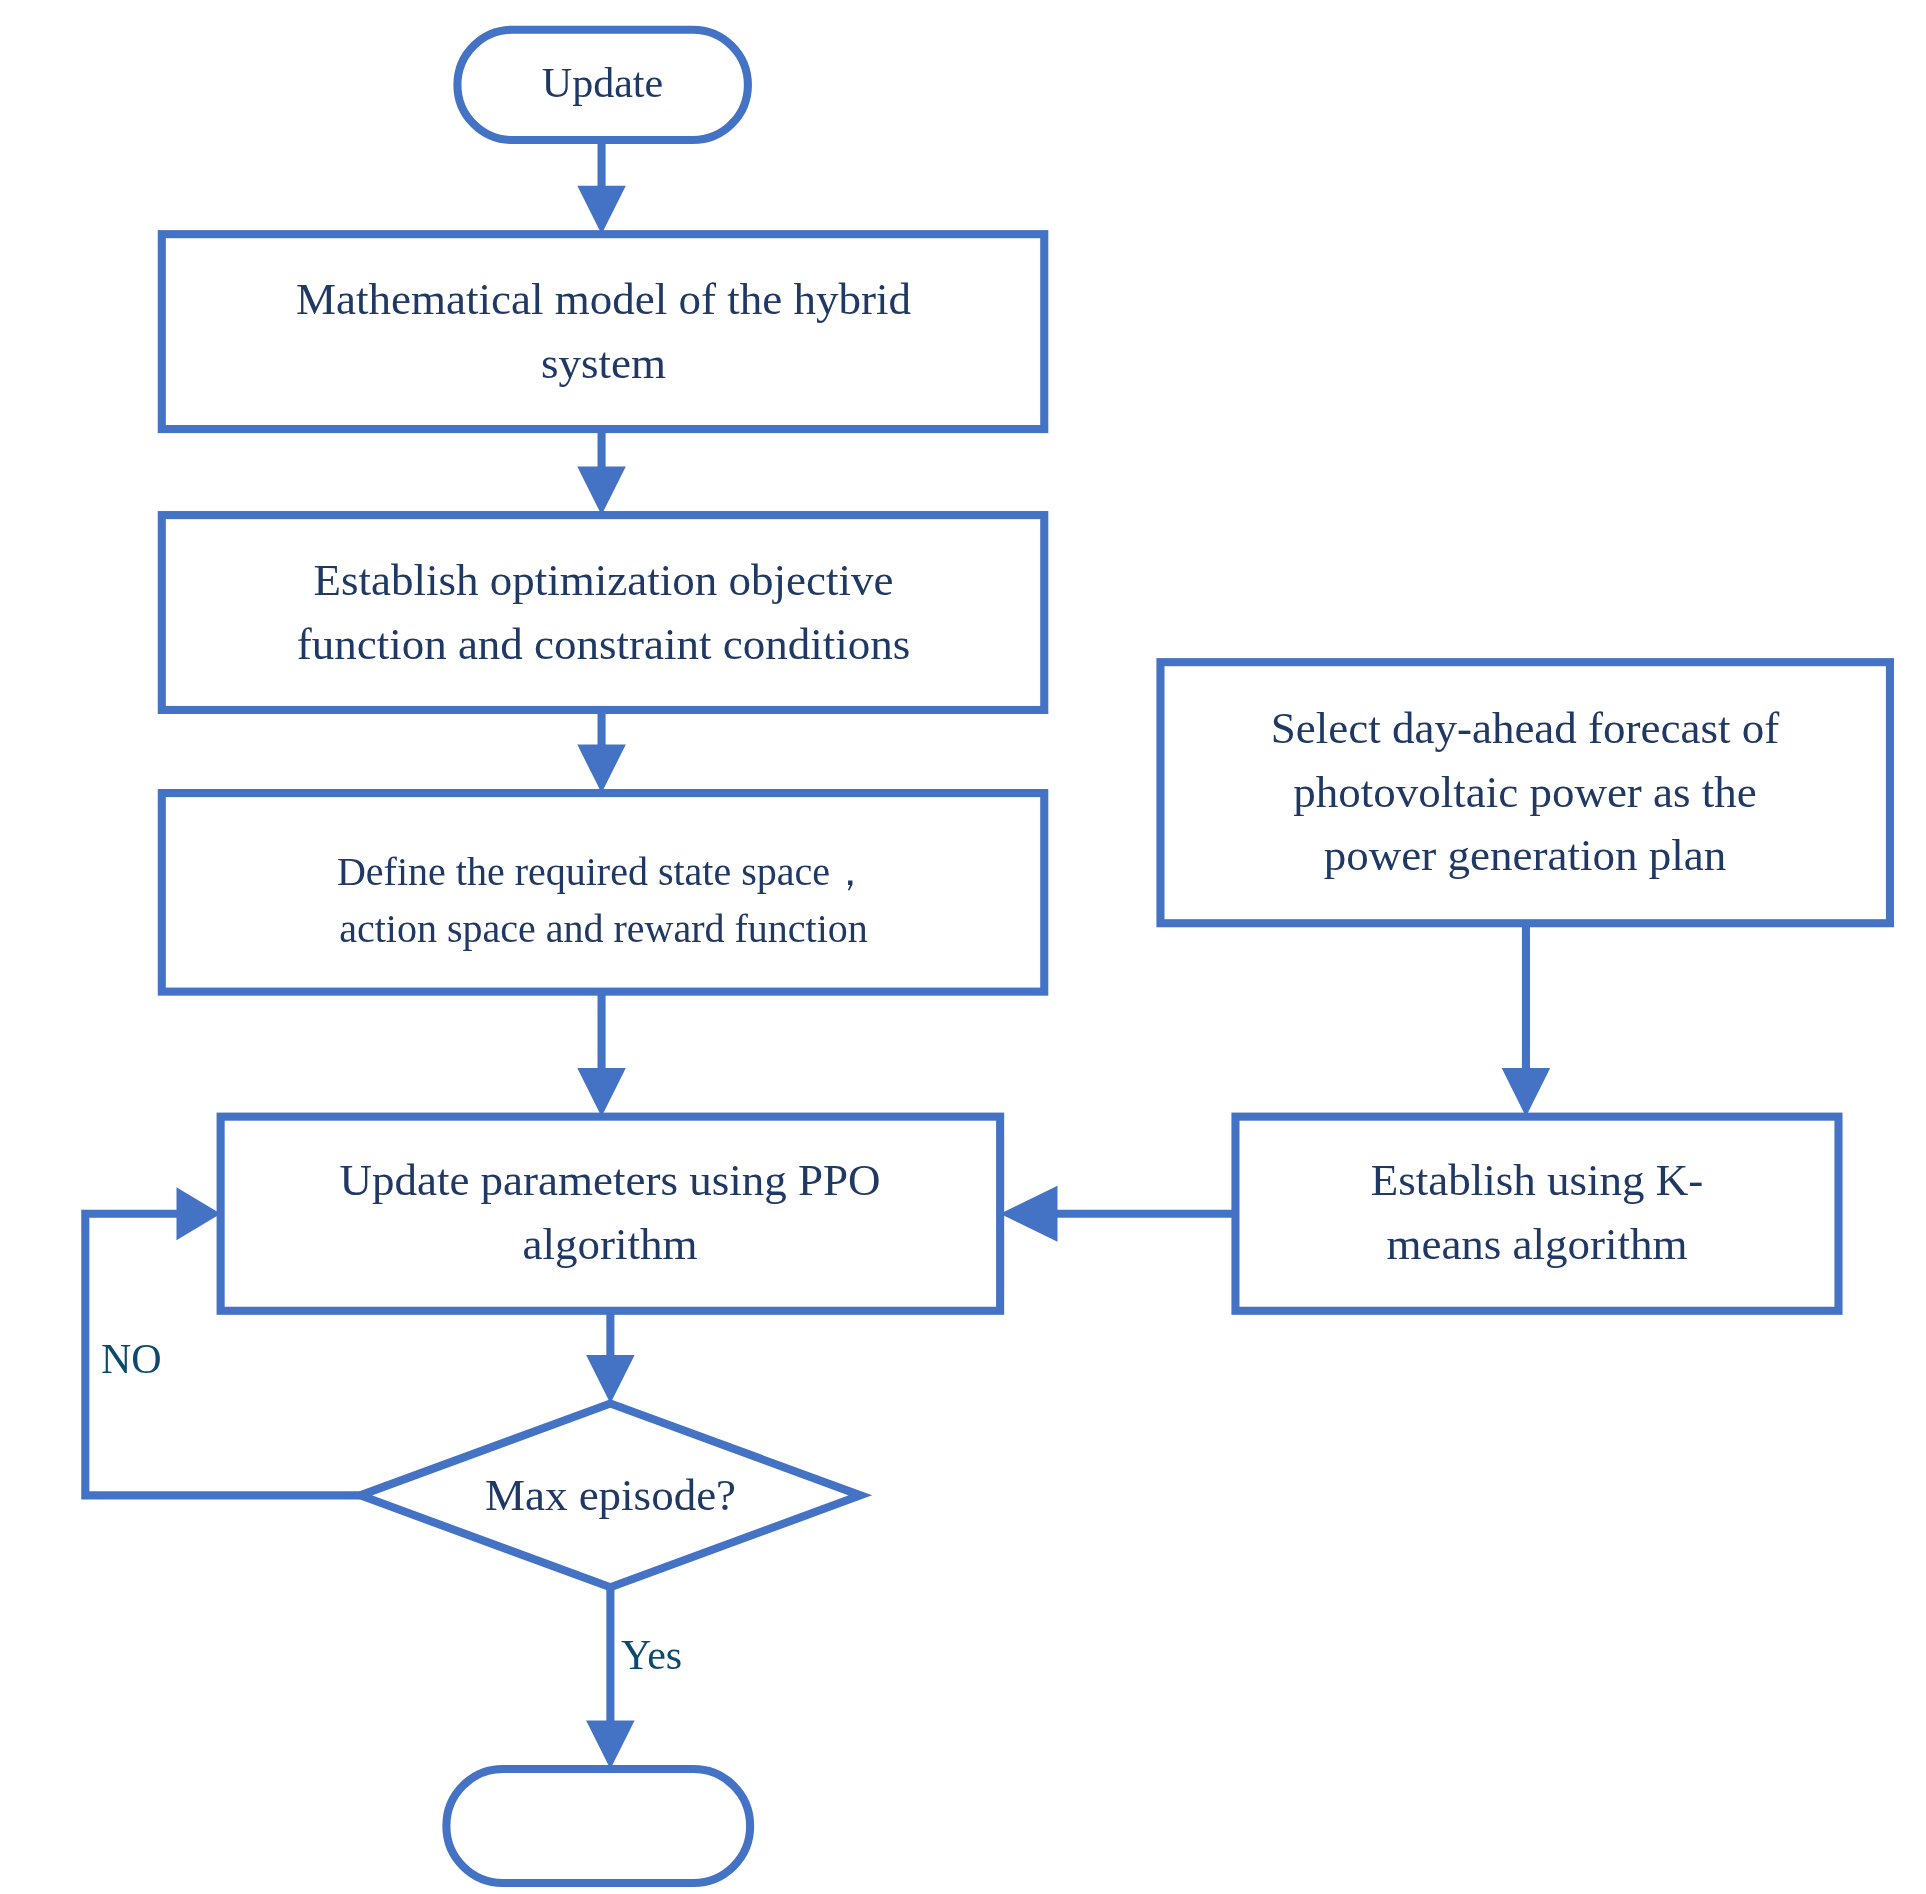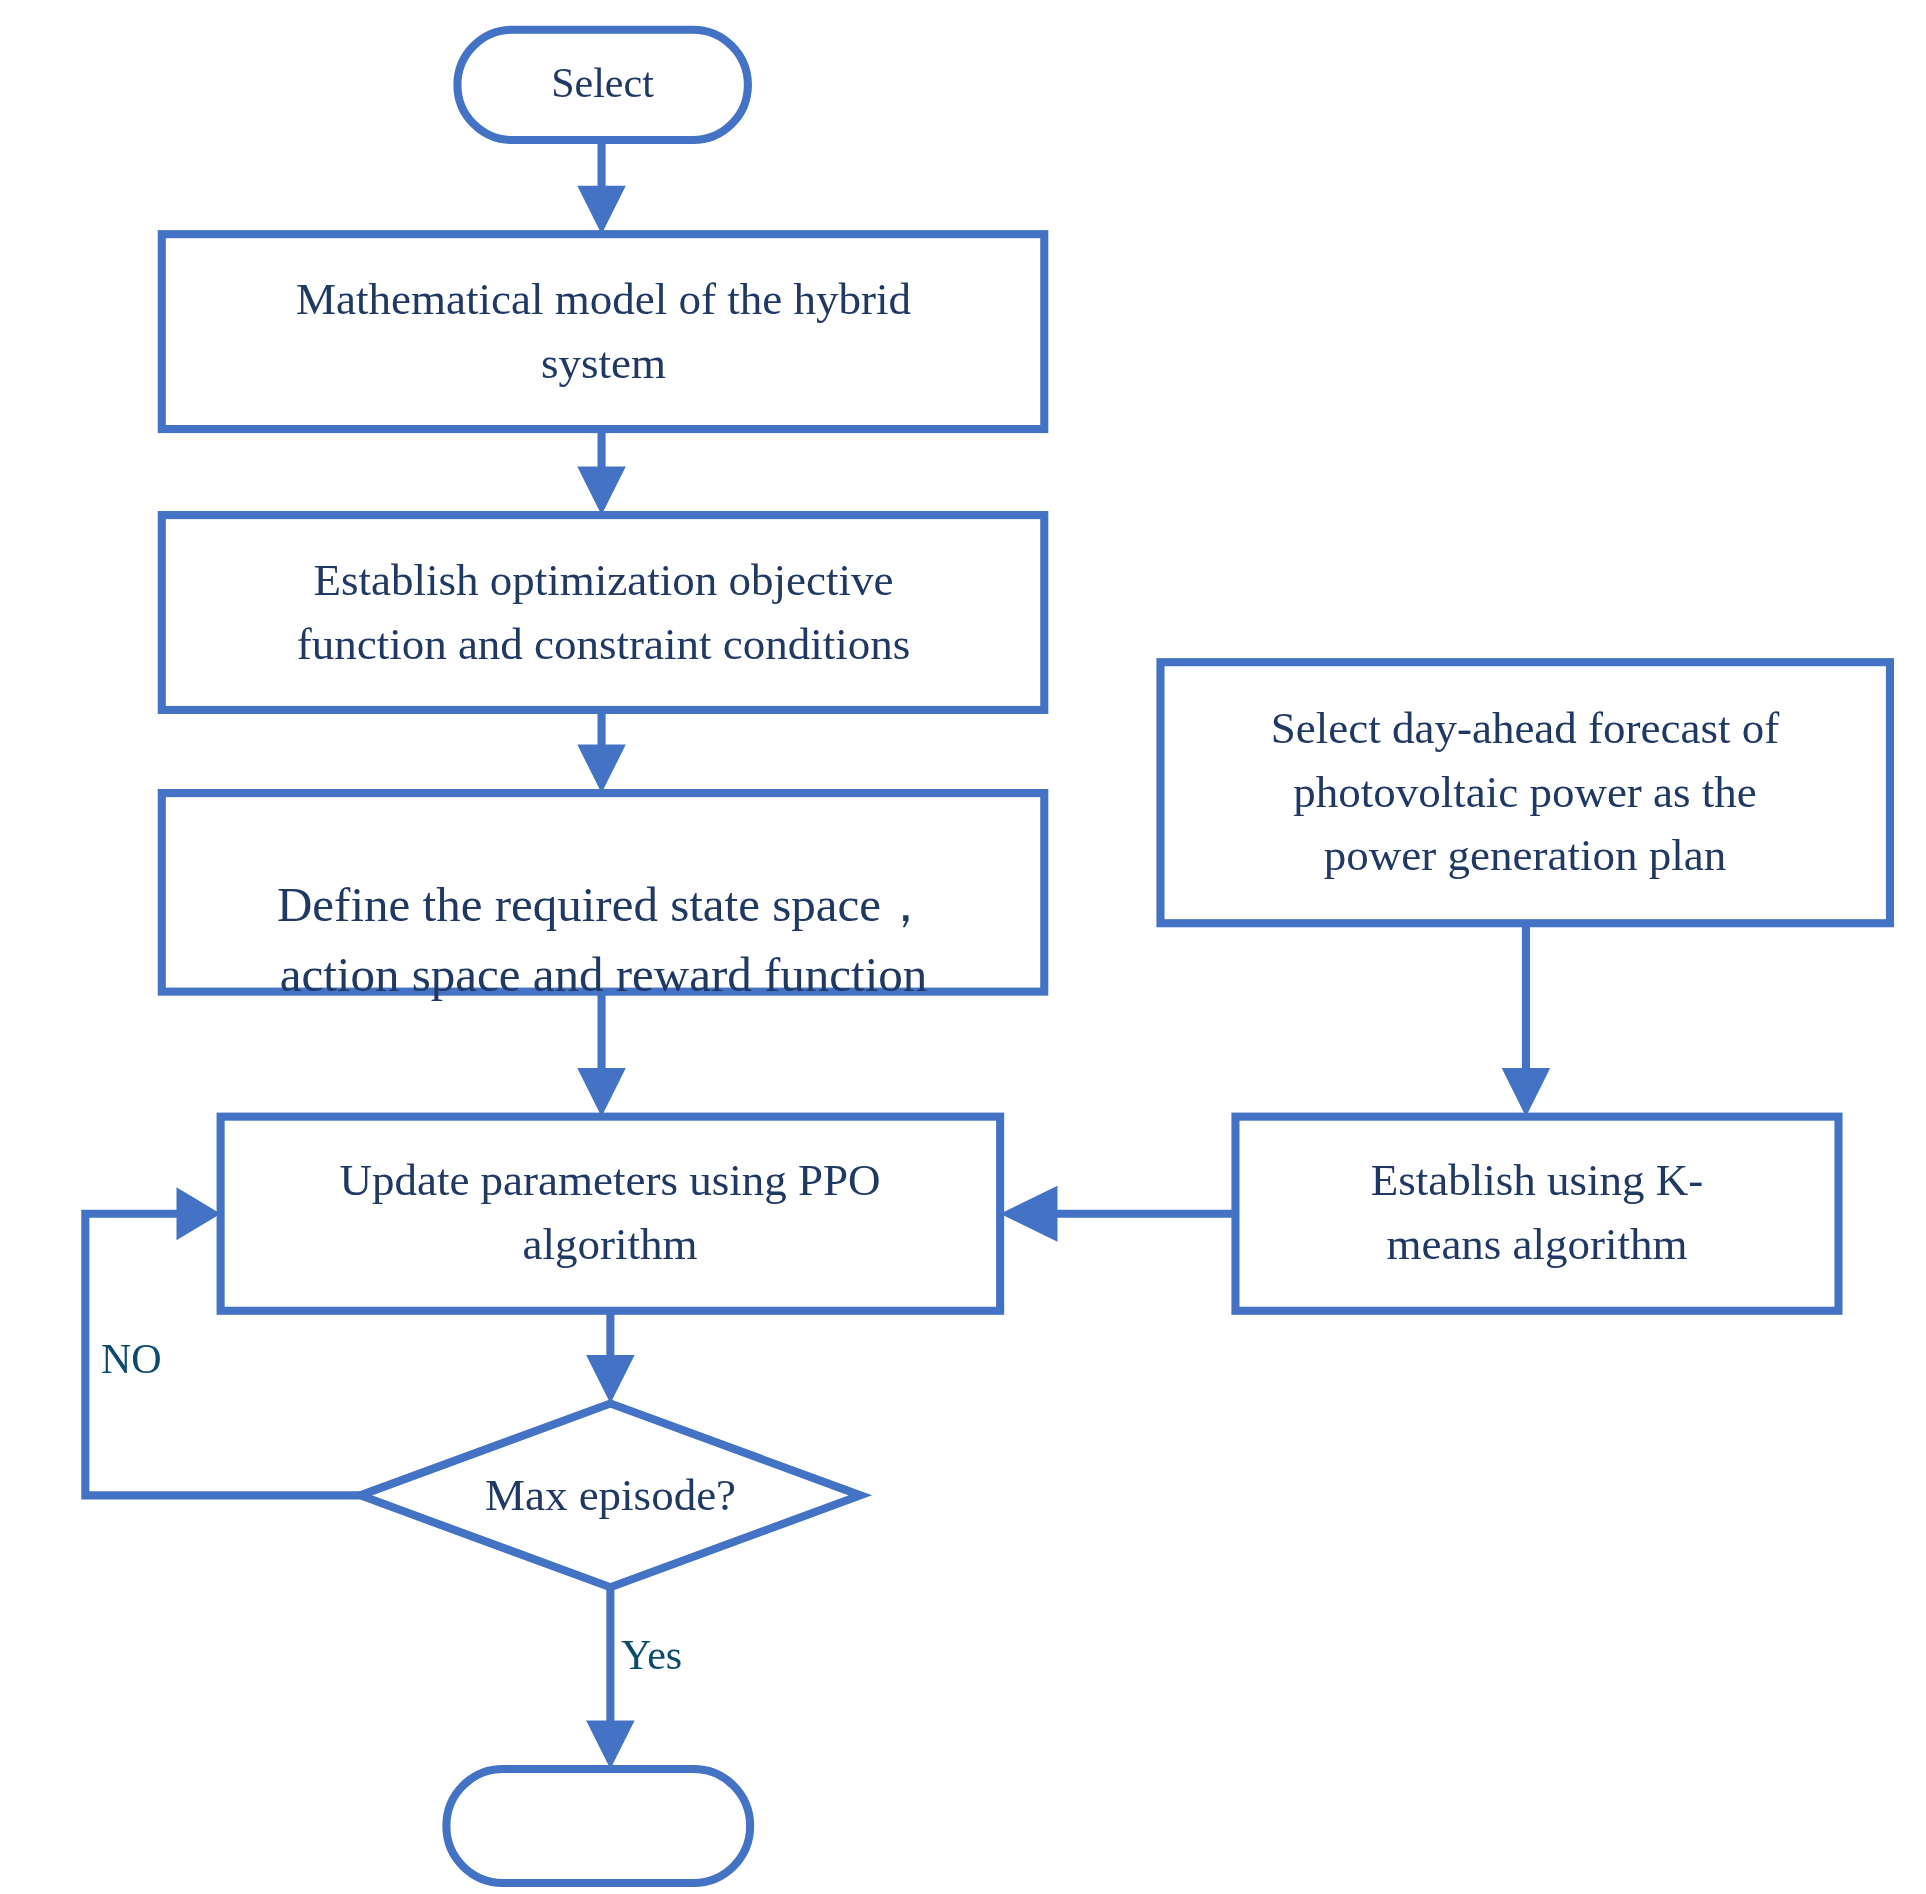--- a/index.html
+++ b/index.html
@@ -125,29 +125,29 @@
 
     <rect class="node-shape" x="300" y="1518" width="1060" height="264" stroke="#4472C4" stroke-width="11"></rect>
 
     <rect class="node-shape" x="1680" y="1518" width="820" height="264" stroke="#4472C4" stroke-width="11"></rect>
 
     <polygon class="node-shape" points="830,1908 1170,2033 830,2158 490,2033" stroke="#4472C4" stroke-width="11"></polygon>
 
     <rect class="node-shape" x="607" y="2405" width="413" height="155" rx="77" ry="77" stroke="#4472C4" stroke-width="11"></rect>
   </svg>
 
-  <div class="node-text" style="left:457px; top:29px; width:291px; height:110px; font-size:42px;">Select</div>
+  <div class="node-text" style="left:457px; top:29px; width:291px; height:110px; font-size:42px;">Update</div>
 
   <div class="node-text" style="left:177px; top:515px; width:853px; height:195px; font-size:45px;">Establish optimization objective
 function and constraint conditions</div>
 
   <div class="node-text" style="left:177px; top:234px; width:853px; height:195px; font-size:45px;">Mathematical model of the hybrid
 system</div>
 
-  <div class="node-text" style="left:177px; top:840px; width:853px; height:199px; font-size:49px;">Define the required state space，
+  <div class="node-text" style="left:177px; top:801px; width:853px; height:199px; font-size:40px;">Define the required state space，
 action space and reward function</div>
 
   <div class="node-text" style="left:1175px; top:662px; width:700px; height:261px; font-size:45px;">Select day-ahead forecast of
 photovoltaic power as the
 power generation plan</div>
 
   <div class="node-text" style="left:235px; top:1116px; width:750px; height:194px; font-size:45px;">Update parameters using PPO
 algorithm</div>
 
   <div class="node-text" style="left:1250px; top:1116px; width:574px; height:194px; font-size:45px;">Establish using K-

